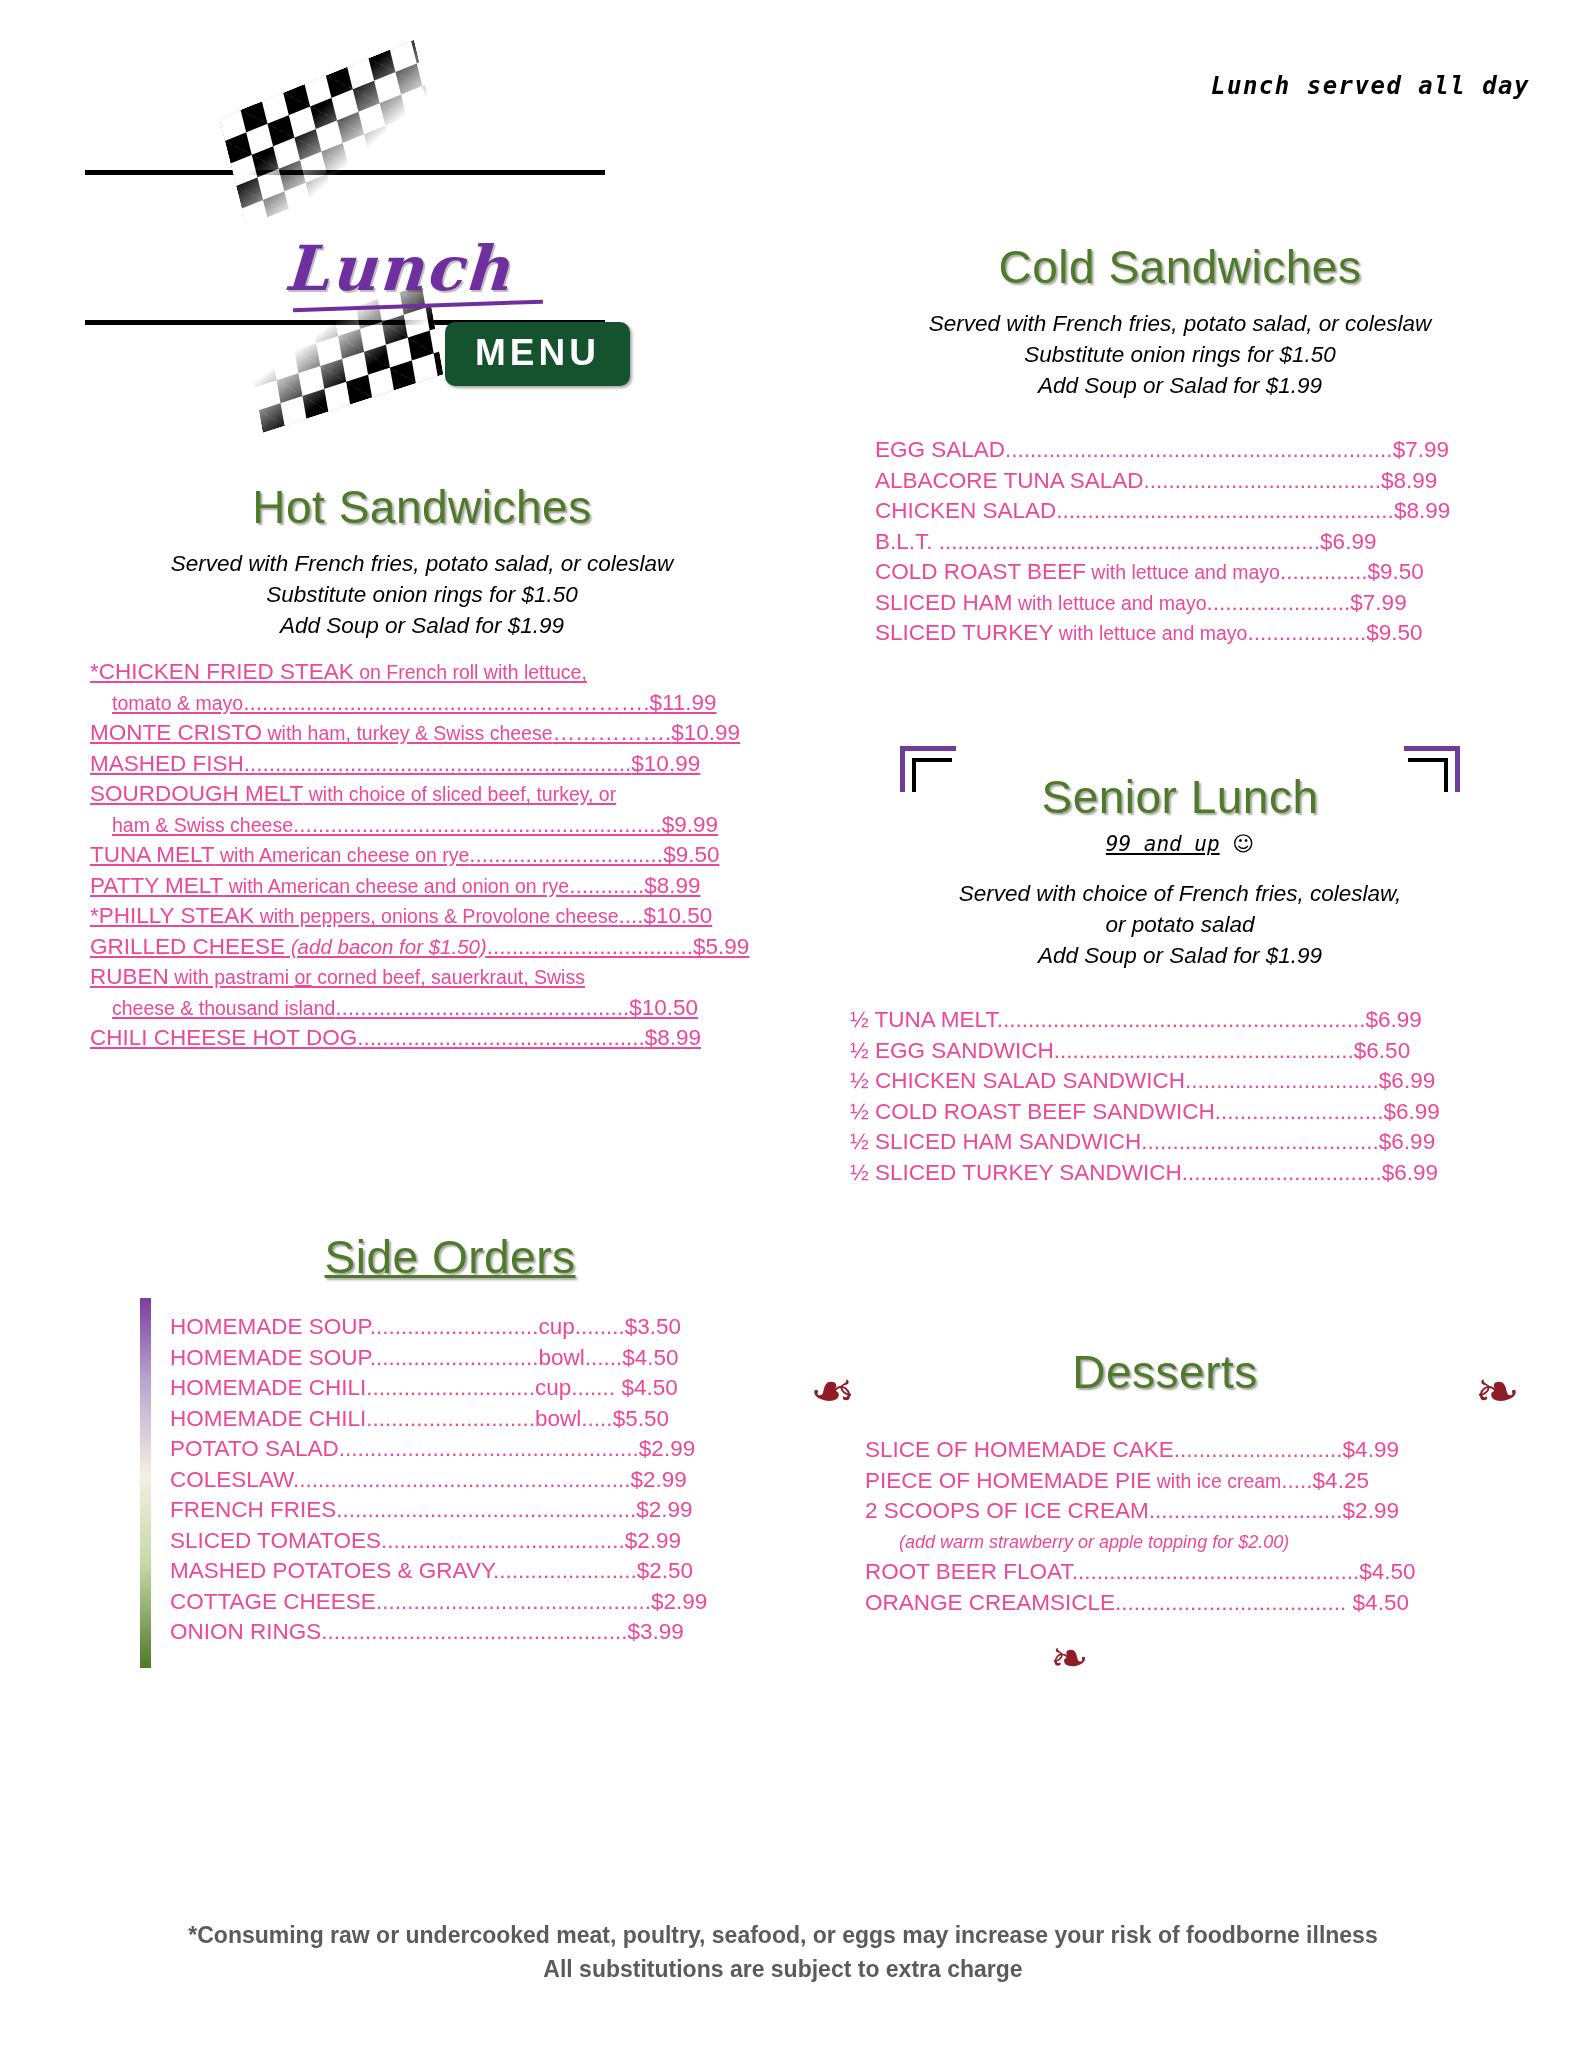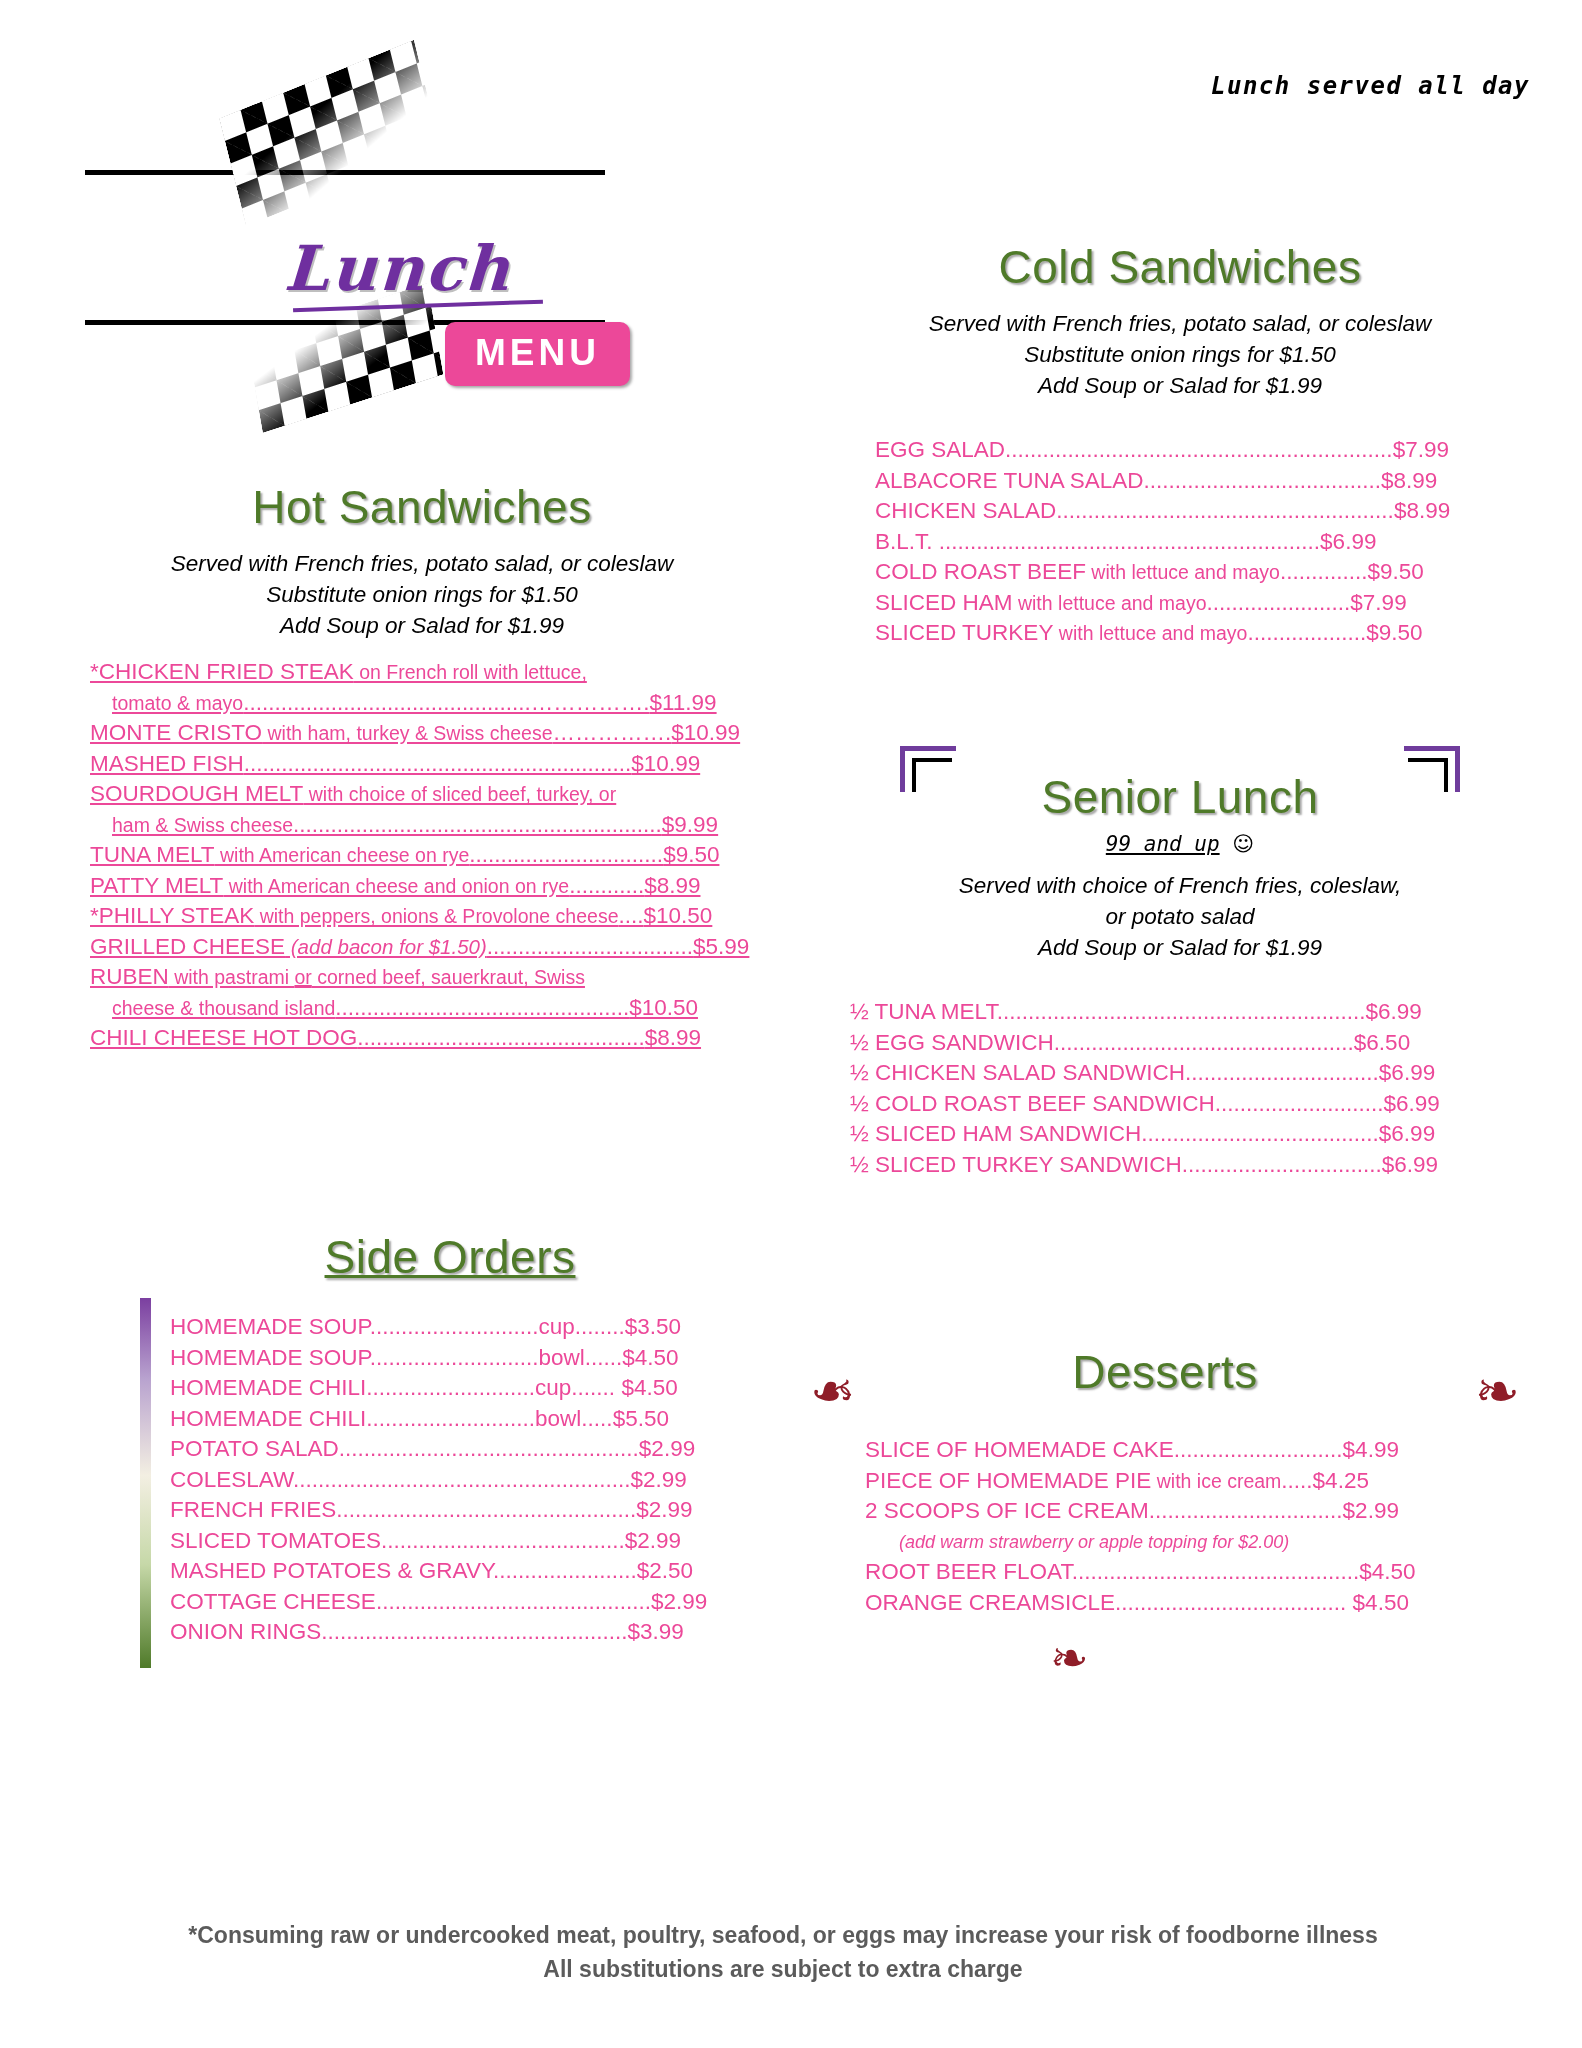--- a/index.html
+++ b/index.html
@@ -99,21 +99,21 @@
     top: 244px;
     width: 250px;
     height: 4px;
     background: #6f2f9f;
     transform: rotate(-2deg);
   }
   .logo-menu {
     position: absolute;
     left: 360px;
     top: 262px;
-    background: #ec4899;
+    background: #14532d;
     color: #fff;
     font-family: "Liberation Sans", sans-serif;
     font-weight: bold;
     font-size: 37px;
     letter-spacing: 4px;
     padding: 10px 30px 12px 30px;
     border-radius: 10px;
     box-shadow: 2px 2px 3px rgba(0,0,0,0.35);
   }
 
@@ -222,21 +222,21 @@
 
   .senior-age {
     text-align: center;
     font-family: "DejaVu Sans Mono", monospace;
     font-style: italic;
     font-size: 21px;
     margin-top: 8px;
   }
   .senior-age .ageu { text-decoration: underline; }
   .senior-age .smiley { font-family: "DejaVu Sans", sans-serif; font-size: 21px; }
-  .senior-sub { margin-top: 14px; text-align: center; }
+  .senior-sub { margin-top: 22px; text-align: center; }
   .senior-items { margin-top: 34px; padding-left: 20px; }
 
   .desserts-wrap { position: absolute; left: 800px; top: 1345px; width: 730px; }
   .desserts-items { margin-top: 36px; padding-left: 65px; }
   .flourish {
     position: absolute;
     color: #8f1d28;
     font-family: "DejaVu Sans", sans-serif;
     font-size: 54px;
     line-height: 1;

